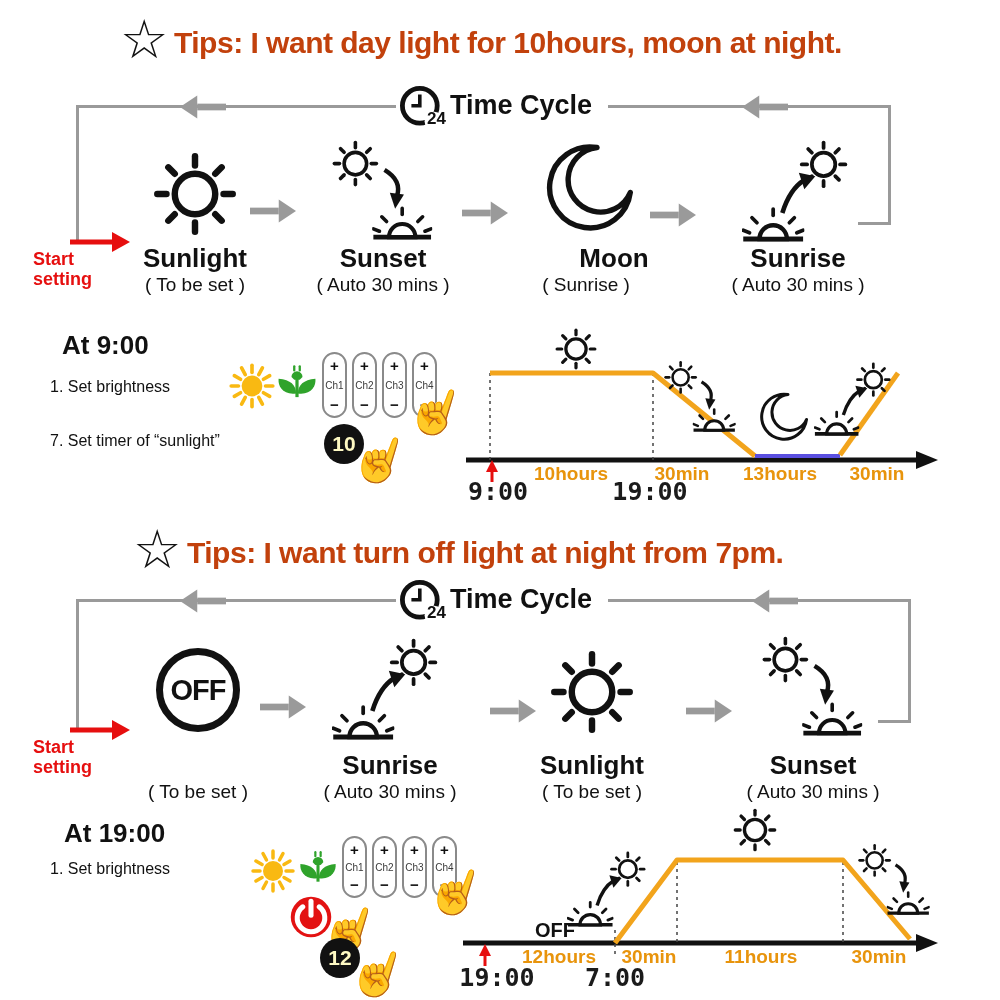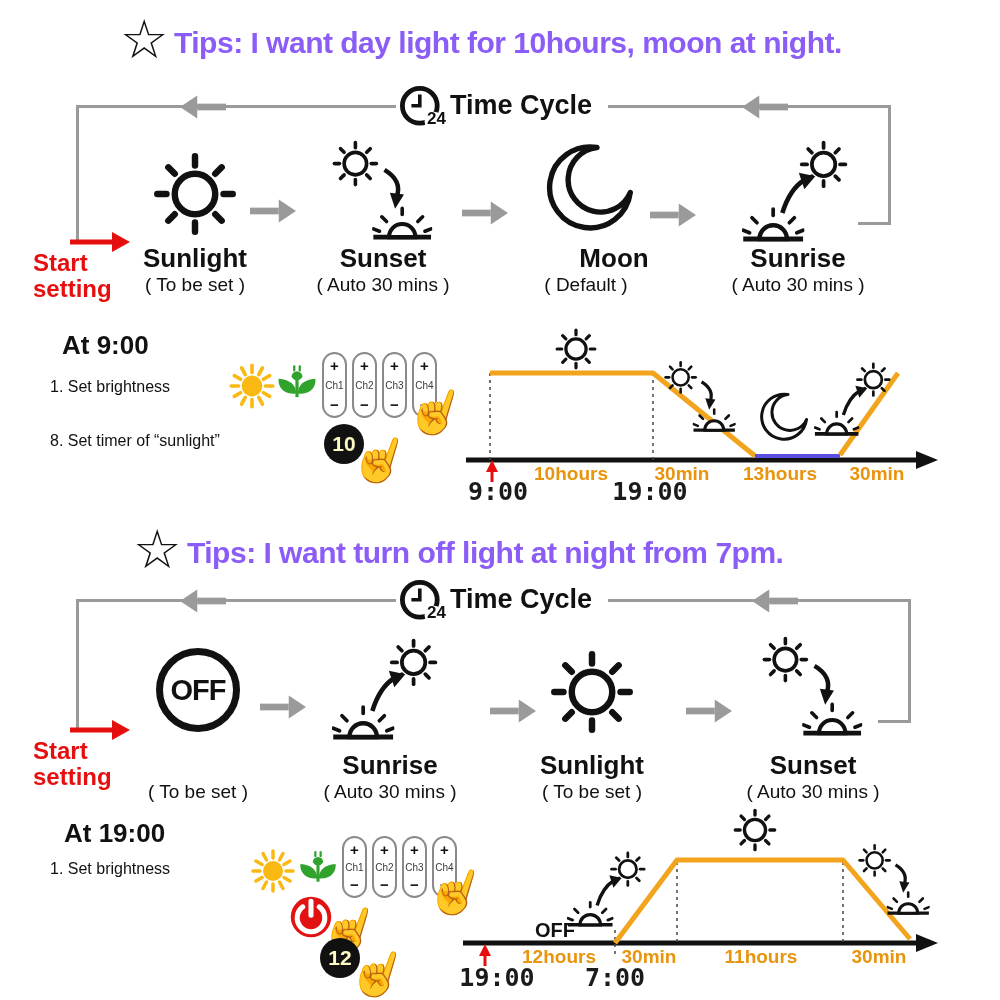--- a/index.html
+++ b/index.html
@@ -1,26 +1,26 @@
 <!DOCTYPE html>
 <html><head>
 <meta charset="utf-8">
 <style>
   html,body{margin:0;padding:0;background:#fff}
   #stage{position:relative;width:1000px;height:1000px;background:#fff;overflow:hidden;
          font-family:"Liberation Sans",sans-serif;color:#111}
   .abs{position:absolute}
-  .title{font-size:30px;font-weight:bold;letter-spacing:-0.5px;color:#8b5cf6;white-space:nowrap}
+  .title{font-size:30px;font-weight:bold;letter-spacing:-0.5px;color:#c2410c;white-space:nowrap}
   .star{font-size:54px;line-height:1;color:#111}
   .cycle-header{font-size:27px;font-weight:bold;white-space:nowrap}
   .clock-badge{font-size:17px;font-weight:bold}
   .gline{background:#9a9a9a}
   .stage-label{font-size:26px;font-weight:bold;text-align:center;width:200px}
   .stage-note{font-size:19px;text-align:center;width:200px;white-space:nowrap}
-  .start-red{color:#e60f0f;font-size:24px;font-weight:bold;line-height:1.1}
+  .start-red{color:#e60f0f;font-size:18px;font-weight:bold;line-height:1.1}
   .heading{font-size:26px;font-weight:bold}
   .step{font-size:16px;white-space:nowrap}
   .pillrow{display:flex;gap:5px}
   .pill{width:25px;height:66px;border:2px solid #8a8a8a;border-radius:14px;background:#fff;
         display:flex;flex-direction:column;align-items:center;justify-content:space-between;
         padding:4px 0;box-sizing:border-box}
   .pill-s2{height:62px}
   .pill .plus,.pill .minus{font-size:15px;font-weight:bold;line-height:1;color:#111}
   .pill .ch{font-size:10px;font-weight:normal;color:#3a3a3a}
   .badge{width:40px;height:40px;border-radius:50%;background:#111;color:#fef9c3;font-weight:bold;
@@ -162,21 +162,21 @@
   <svg class="abs" style="left:328px;top:138px" width="106" height="106">
       <use href="#sym-sunset"></use>
     </svg>
   <div class="abs stage-label" style="left:283px;top:243px">Sunset</div>
   <div class="abs stage-note" style="left:283px;top:274px">( Auto 30 mins )</div>
 
   <svg class="abs" style="left:543px;top:143px" width="90" height="90">
       <use href="#sym-moon"></use>
     </svg>
   <div class="abs stage-label" style="left:514px;top:243px">Moon</div>
-  <div class="abs stage-note" style="left:486px;top:274px">( Default )</div>
+  <div class="abs stage-note" style="left:486px;top:274px">( Sunrise )</div>
 
   <svg class="abs" style="left:742px;top:136px" width="110" height="110">
       <use href="#sym-sunrise"></use>
     </svg>
   <div class="abs stage-label" style="left:698px;top:243px">Sunrise</div>
   <div class="abs stage-note" style="left:698px;top:274px">( Auto 30 mins )</div>
 
   <svg class="abs" style="left:250px;top:198px" width="46" height="26">
       <use href="#sym-garrow"></use>
     </svg>
@@ -211,21 +211,21 @@
       <span class="ch">Ch3</span>
       <span class="minus">−</span>
     </div>
     <div class="pill">
       <span class="plus">+</span>
       <span class="ch">Ch4</span>
       <span class="minus">−</span>
     </div>
   </div>
   <span class="abs hand" style="left:408px;top:388px">☝</span>
-  <div class="abs step" style="left:50px;top:432px">8. Set timer of  “sunlight”</div>
+  <div class="abs step" style="left:50px;top:432px">7. Set timer of  “sunlight”</div>
   <div class="abs badge" style="left:324px;top:424px">10</div>
   <span class="abs hand" style="left:352px;top:436px">☝</span>
 
   <svg class="abs" style="left:458px;top:326px" width="482" height="176" viewBox="0 0 482 176">
     <line x1="8" y1="134" x2="462" y2="134" stroke="#111" stroke-width="5"></line>
     <polygon points="458,125 480,134 458,143" fill="#111"></polygon>
     <line x1="32" y1="47" x2="32" y2="134" stroke="#444" stroke-width="1.5" stroke-dasharray="3 4"></line>
     <line x1="195" y1="47" x2="195" y2="134" stroke="#444" stroke-width="1.5" stroke-dasharray="3 4"></line>
     <polyline points="32,47 195,47 297,130" fill="none" stroke="#f2a41c" stroke-width="5" stroke-linejoin="round"></polyline>
     <line x1="297" y1="130" x2="382" y2="130" stroke="#5a4fe0" stroke-width="4"></line>

